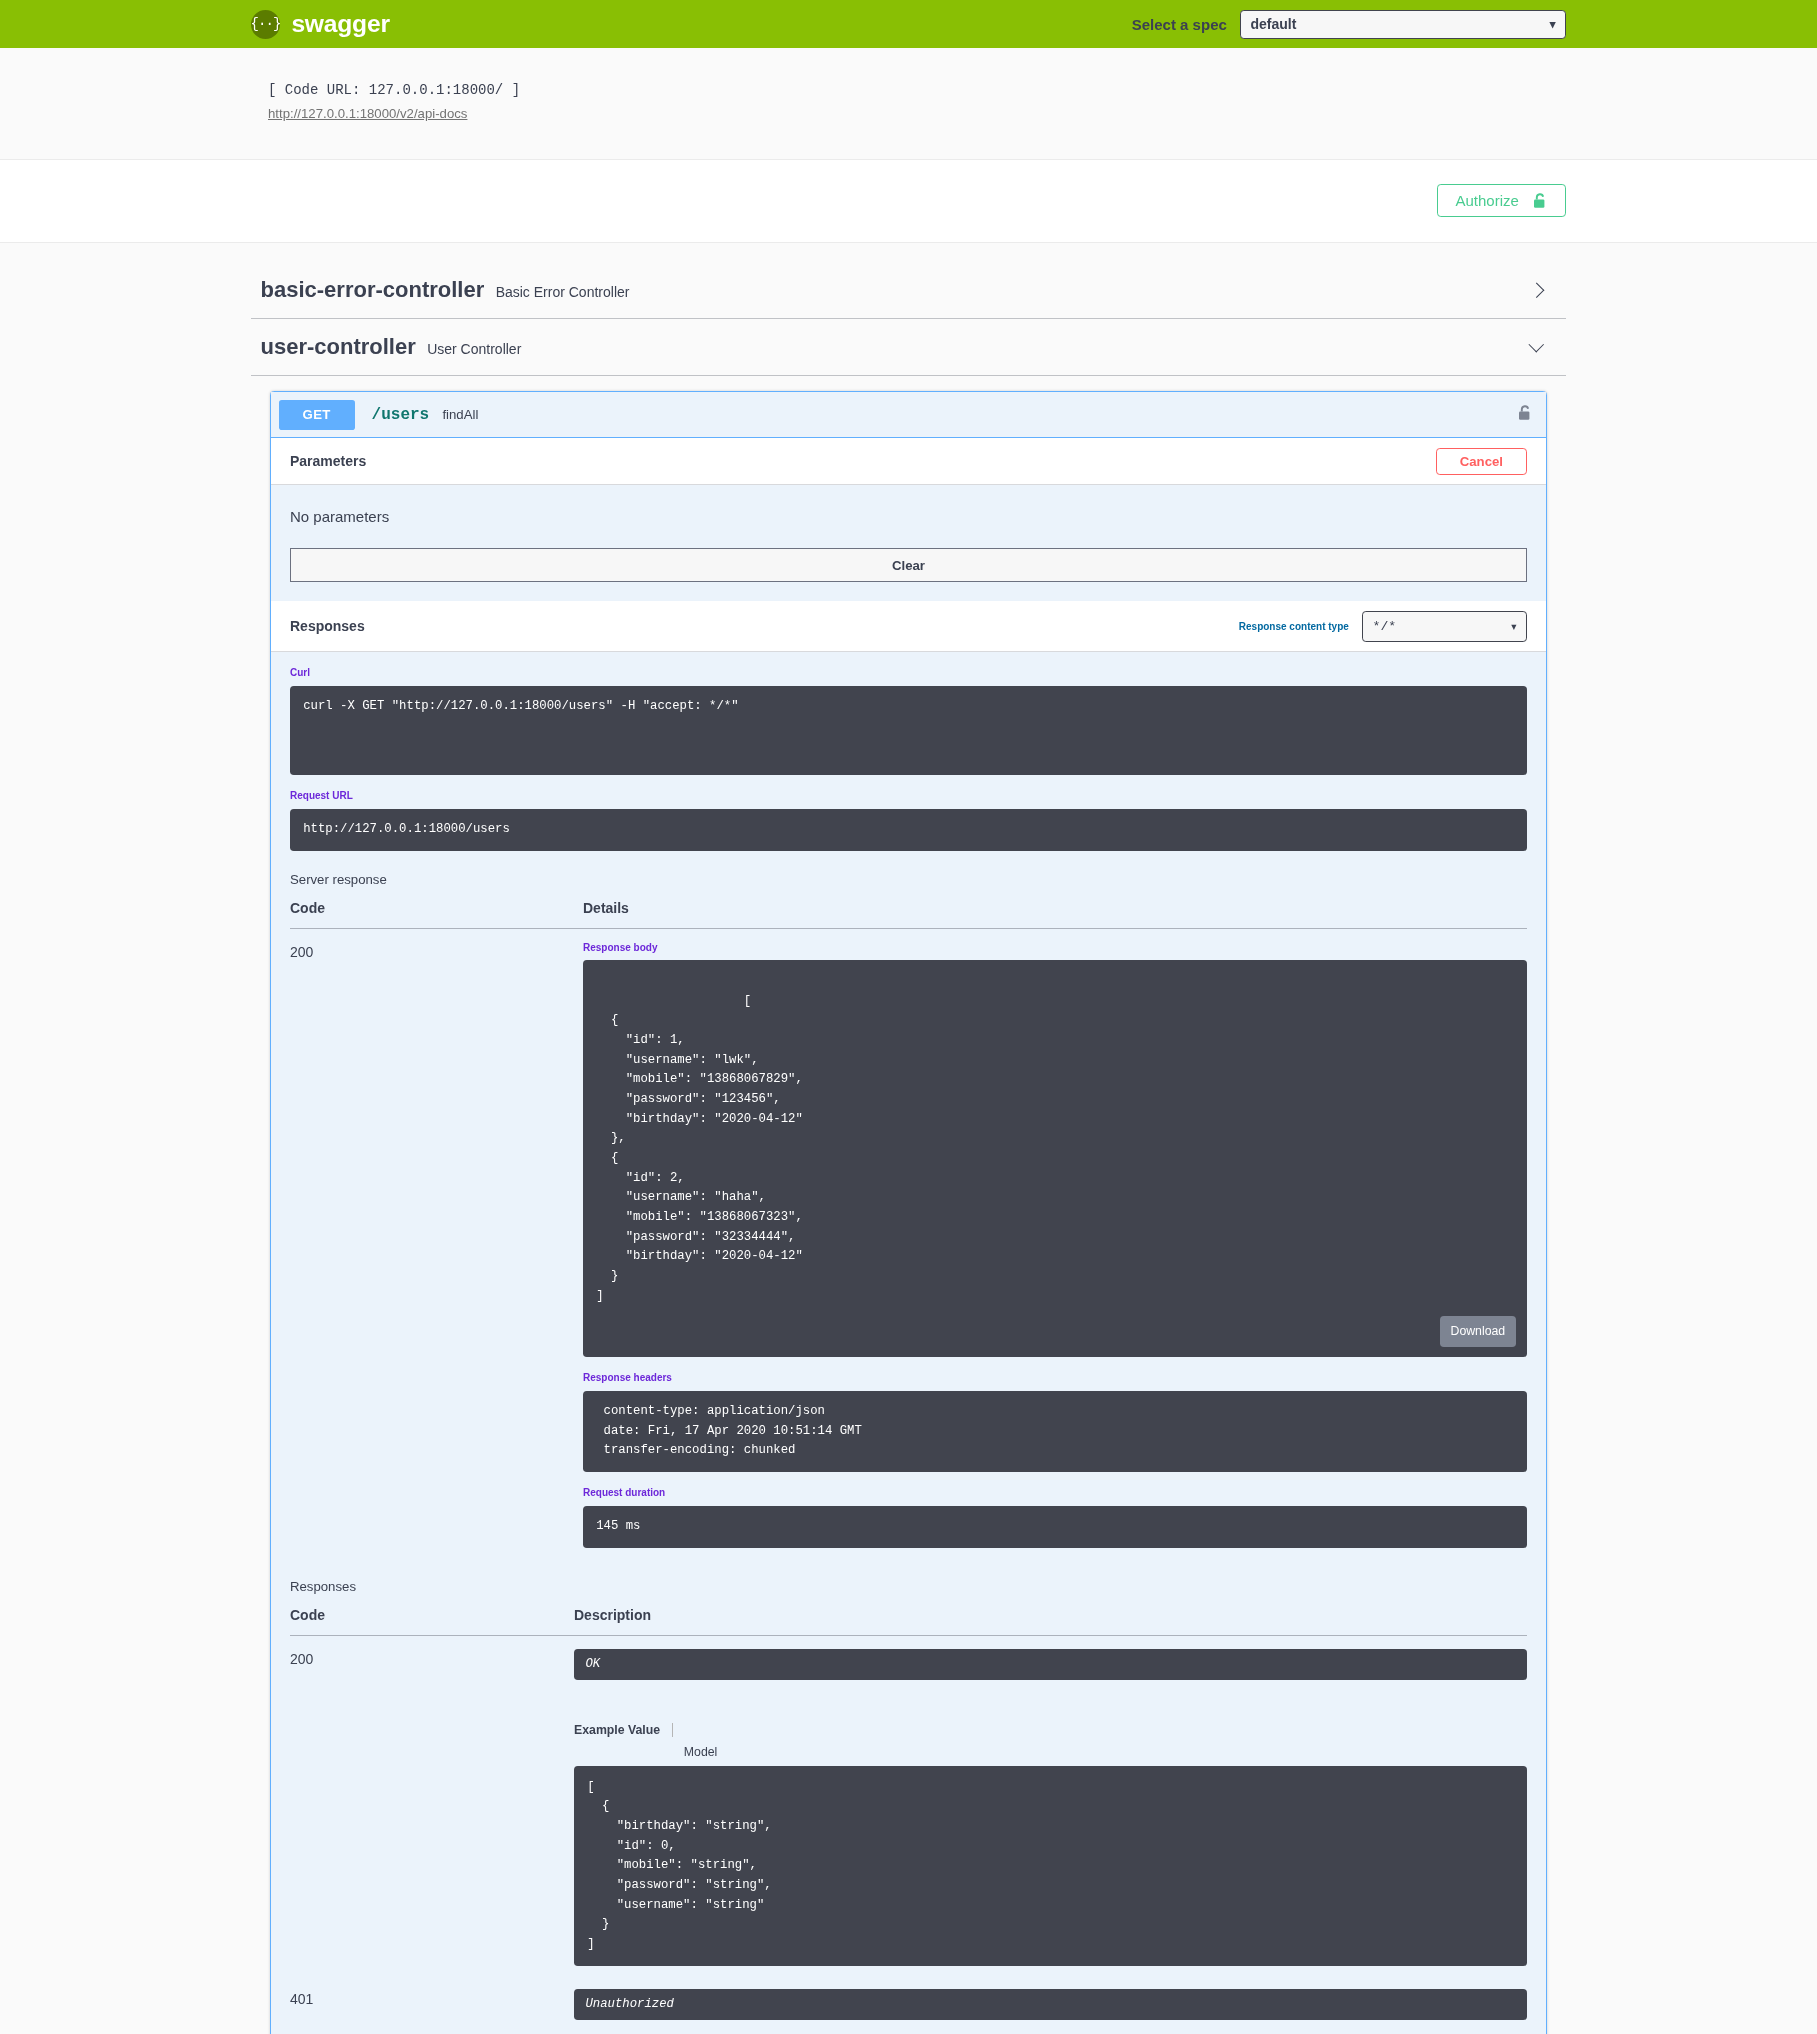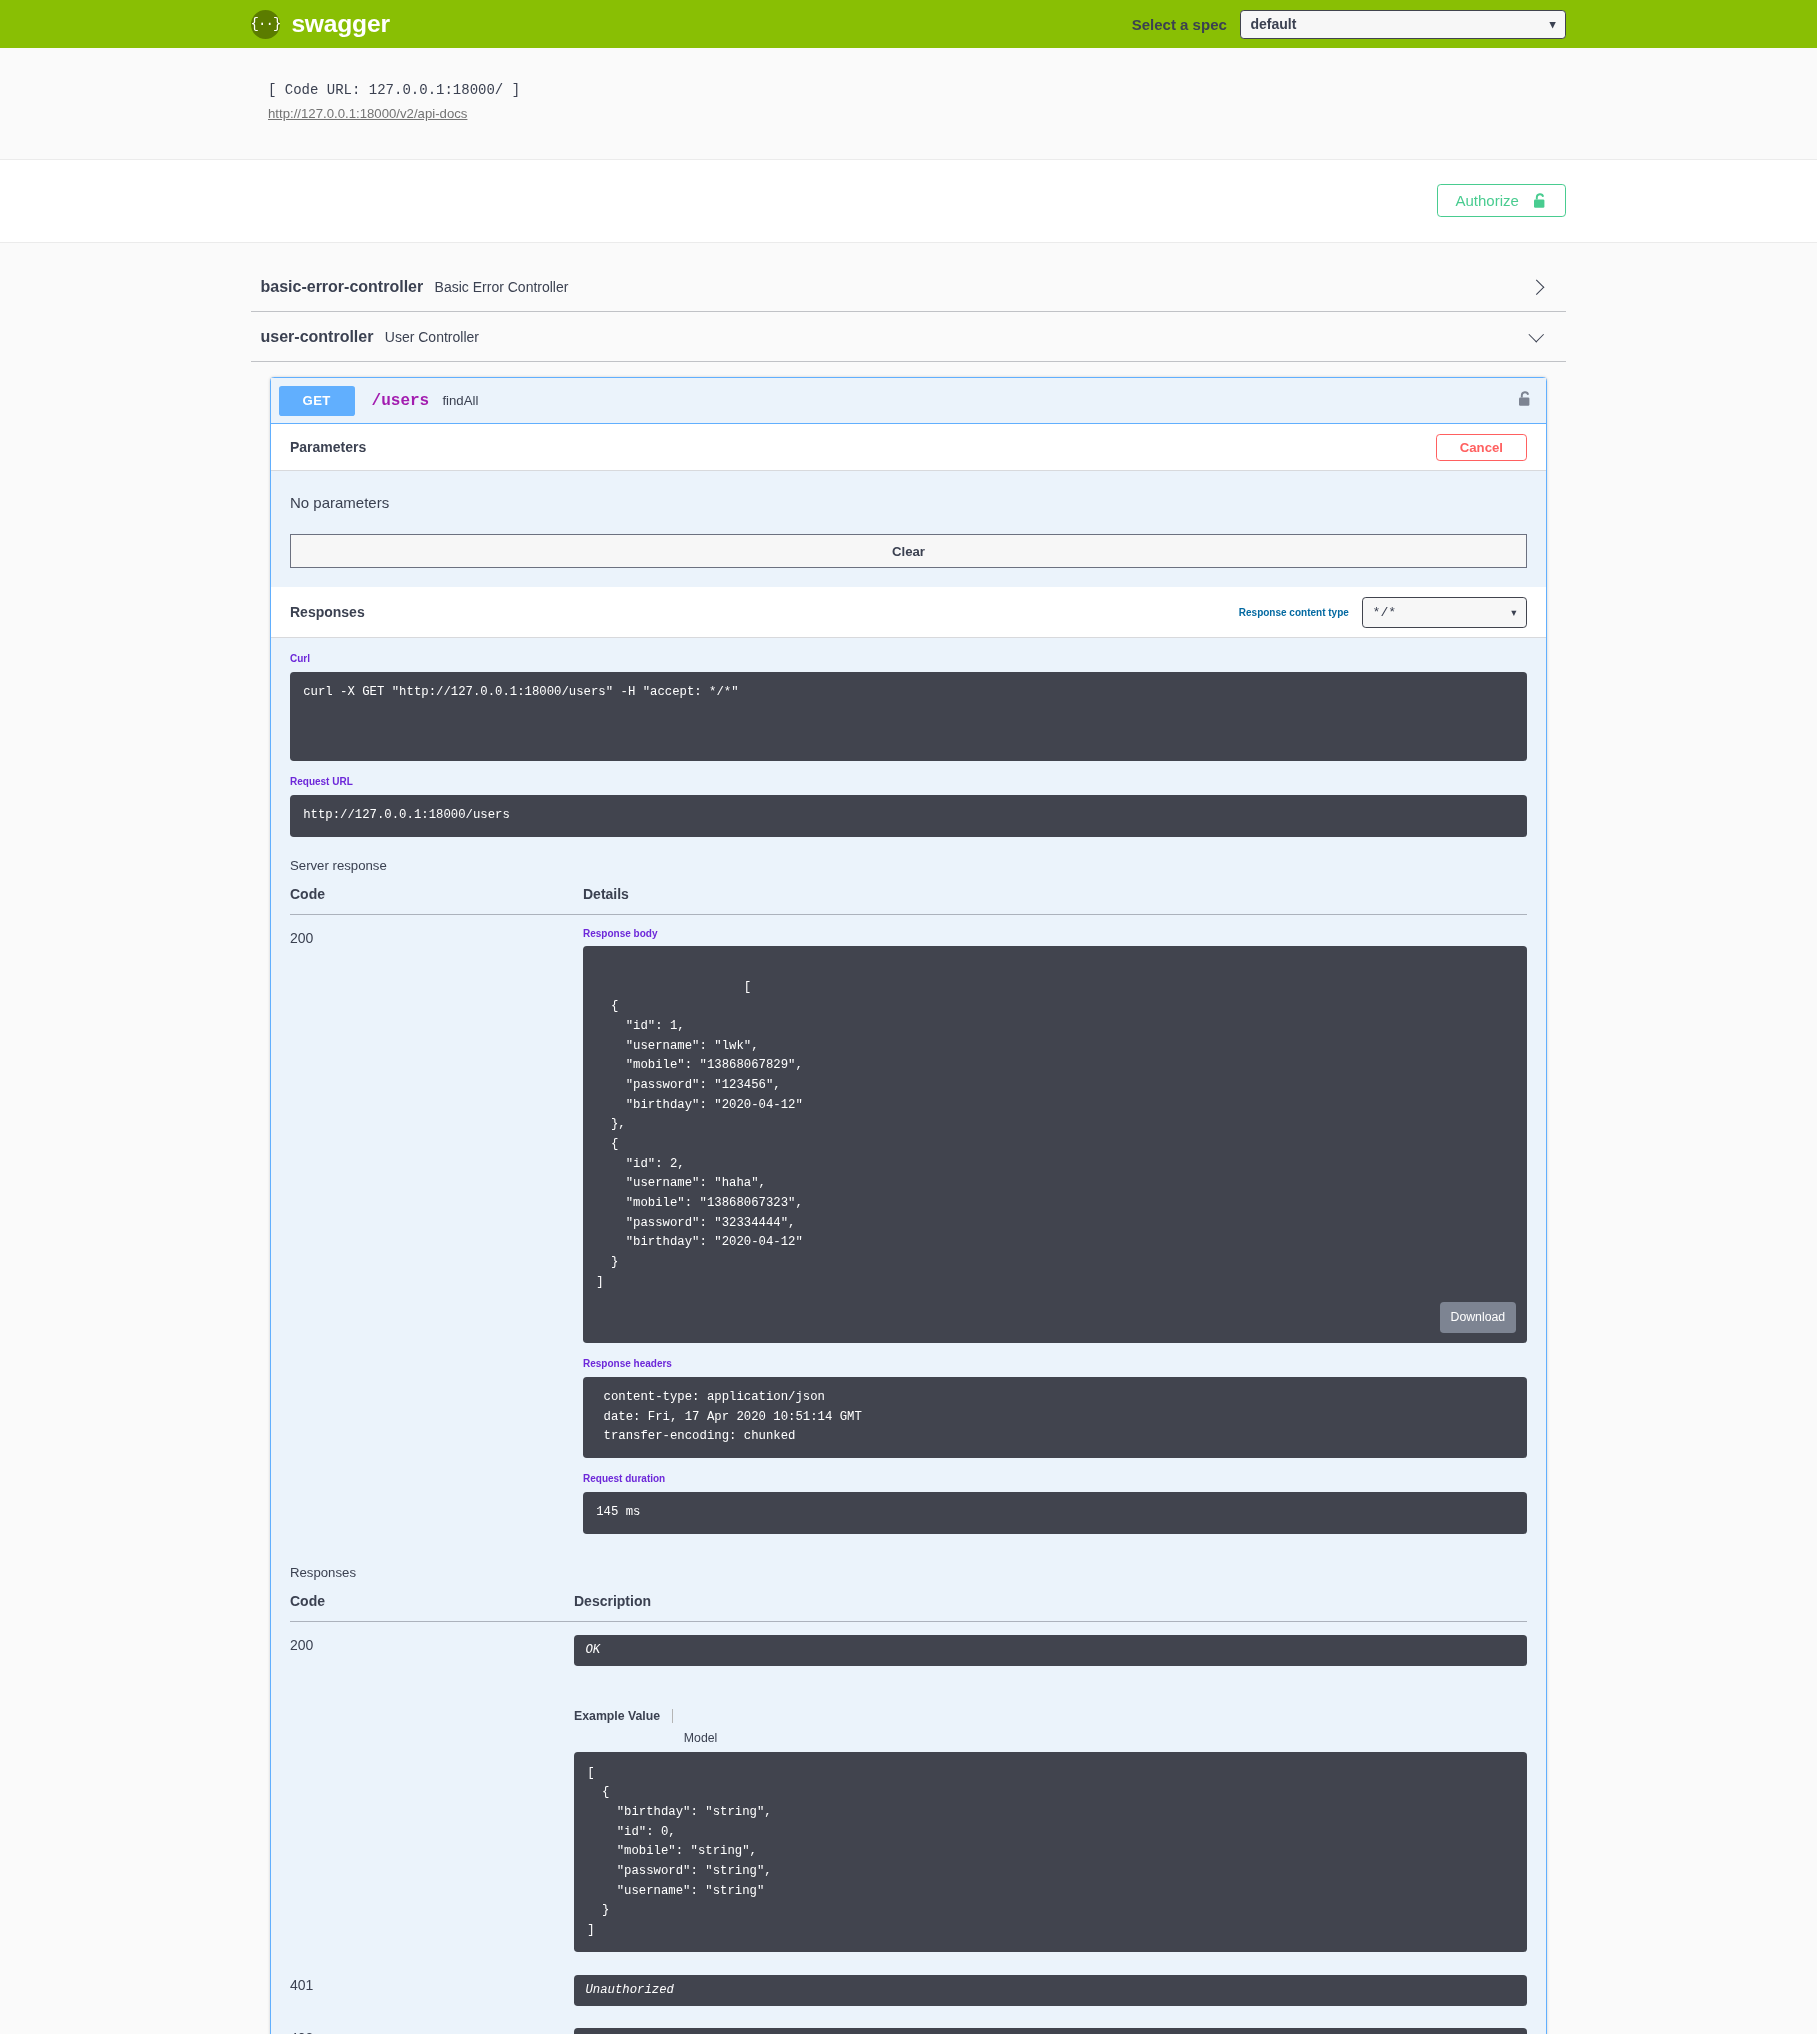--- a/index.html
+++ b/index.html
@@ -97,21 +97,21 @@
   
   .main-wrap { padding-top: 19px; }
   .opblock-tag-section { width: 1353px; margin: 0 auto; padding: 0 19px; }
   .opblock-tag {
     display: flex; align-items: center; justify-content: space-between;
     border-bottom: 0.9px solid rgba(59,65,81,.3);
     padding: 15px 19px 15px 9.5px;
     cursor: pointer;
   }
   .tag-left { display: flex; align-items: baseline; gap: 11.4px; }
-  .tag-name { font-size: 16px; font-weight: bold; color: #3b4151; text-align: right; }
+  .tag-name { font-size: 22px; font-weight: bold; color: #3b4151; text-align: right; }
   .tag-desc { font-size: 14px; color: #3b4151; font-weight: normal; }
   .chevron {
     width: 19px; height: 19px;
     display: inline-block;
     position: relative;
   }
   .chevron:after {
     content: "";
     position: absolute;
     left: 2.8px; top: 4.7px;
@@ -145,21 +145,21 @@
     border-radius: 2.8px;
     min-width: 76px;
     text-align: center;
     padding: 7.6px 0;
     letter-spacing: 0.3px;
   }
   .op-path {
     font-family: "Liberation Mono", monospace;
     font-size: 16px;
     font-weight: bold;
-    color: #a21caf;
+    color: #0f766e;
     margin-left: 17px;
   }
   .op-summary { font-size: 13.2px; color: #3b4151; margin-left: 13.2px; }
   .op-lock { margin-left: auto; }
 
   .opblock-body { padding: 0; }
   .section-header {
     display: flex; align-items: center; justify-content: space-between;
     background: #fff;
     border-bottom: 0.9px solid rgba(59,65,81,.2);

